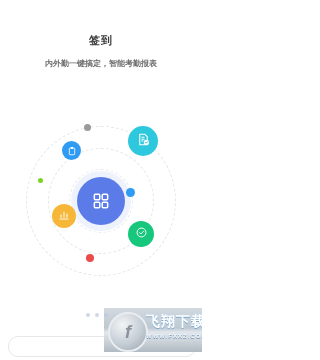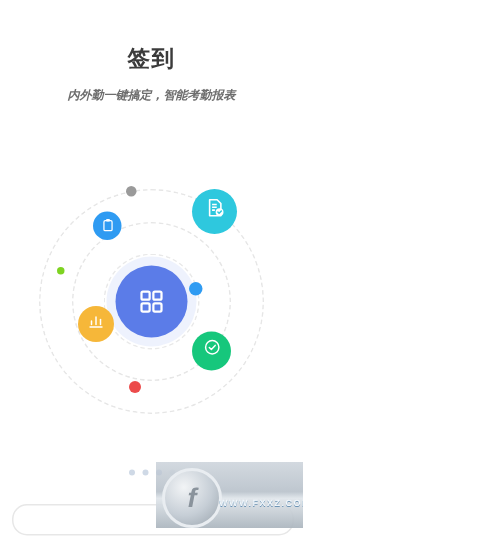--- a/index.html
+++ b/index.html
@@ -8,29 +8,29 @@
     background:#ffffff;
     font-family:"Liberation Sans","DejaVu Sans",sans-serif;
     overflow:hidden;position:relative;
   }
   #screen{position:absolute;inset:0;width:202px;height:360px;background:#fff;overflow:hidden;}
 
   
   .header{position:absolute;left:0;top:0;width:202px;text-align:center;}
   .title{
     margin-top:31px;
-    font-size:15px;line-height:18px;
+    font-size:11px;line-height:18px;
     color:#3b3b3b;font-weight:700;letter-spacing:1px;
   }
   .subtitle{
     margin-top:9px;
     font-size:8px;line-height:11px;
     color:#6d6d6d;font-weight:700;letter-spacing:0px;
   }
-  .subtitle div{white-space:nowrap;font-style:italic;}
+  .subtitle div{white-space:nowrap;}
 
   
   .orbit-wrap{position:absolute;left:0;top:118px;width:202px;height:165px;}
   .ring{
     position:absolute;border-radius:50%;
     border:1px dashed #e2e2e2;
     left:50%;top:50%;transform:translate(-50%,-50%);
   }
   .ring.outer{width:148px;height:148px;border-color:#e6e6e6;}
   .ring.mid{width:104px;height:104px;border-color:#e6e6e6;}
@@ -197,16 +197,17 @@
     <span class="pdot"></span>
     <span class="pdot active"></span>
     <span class="pdot"></span>
   </div>
 
   <div class="cta"></div>
 
   <div class="watermark">
     <div class="wm-plate"></div>
     <div class="wm-badge">f</div>
+    <div class="wm-text">飞翔下载</div>
     <div class="wm-url">WWW.FXXZ.COM</div>
   </div>
 
 </div>
 
 </body></html>

